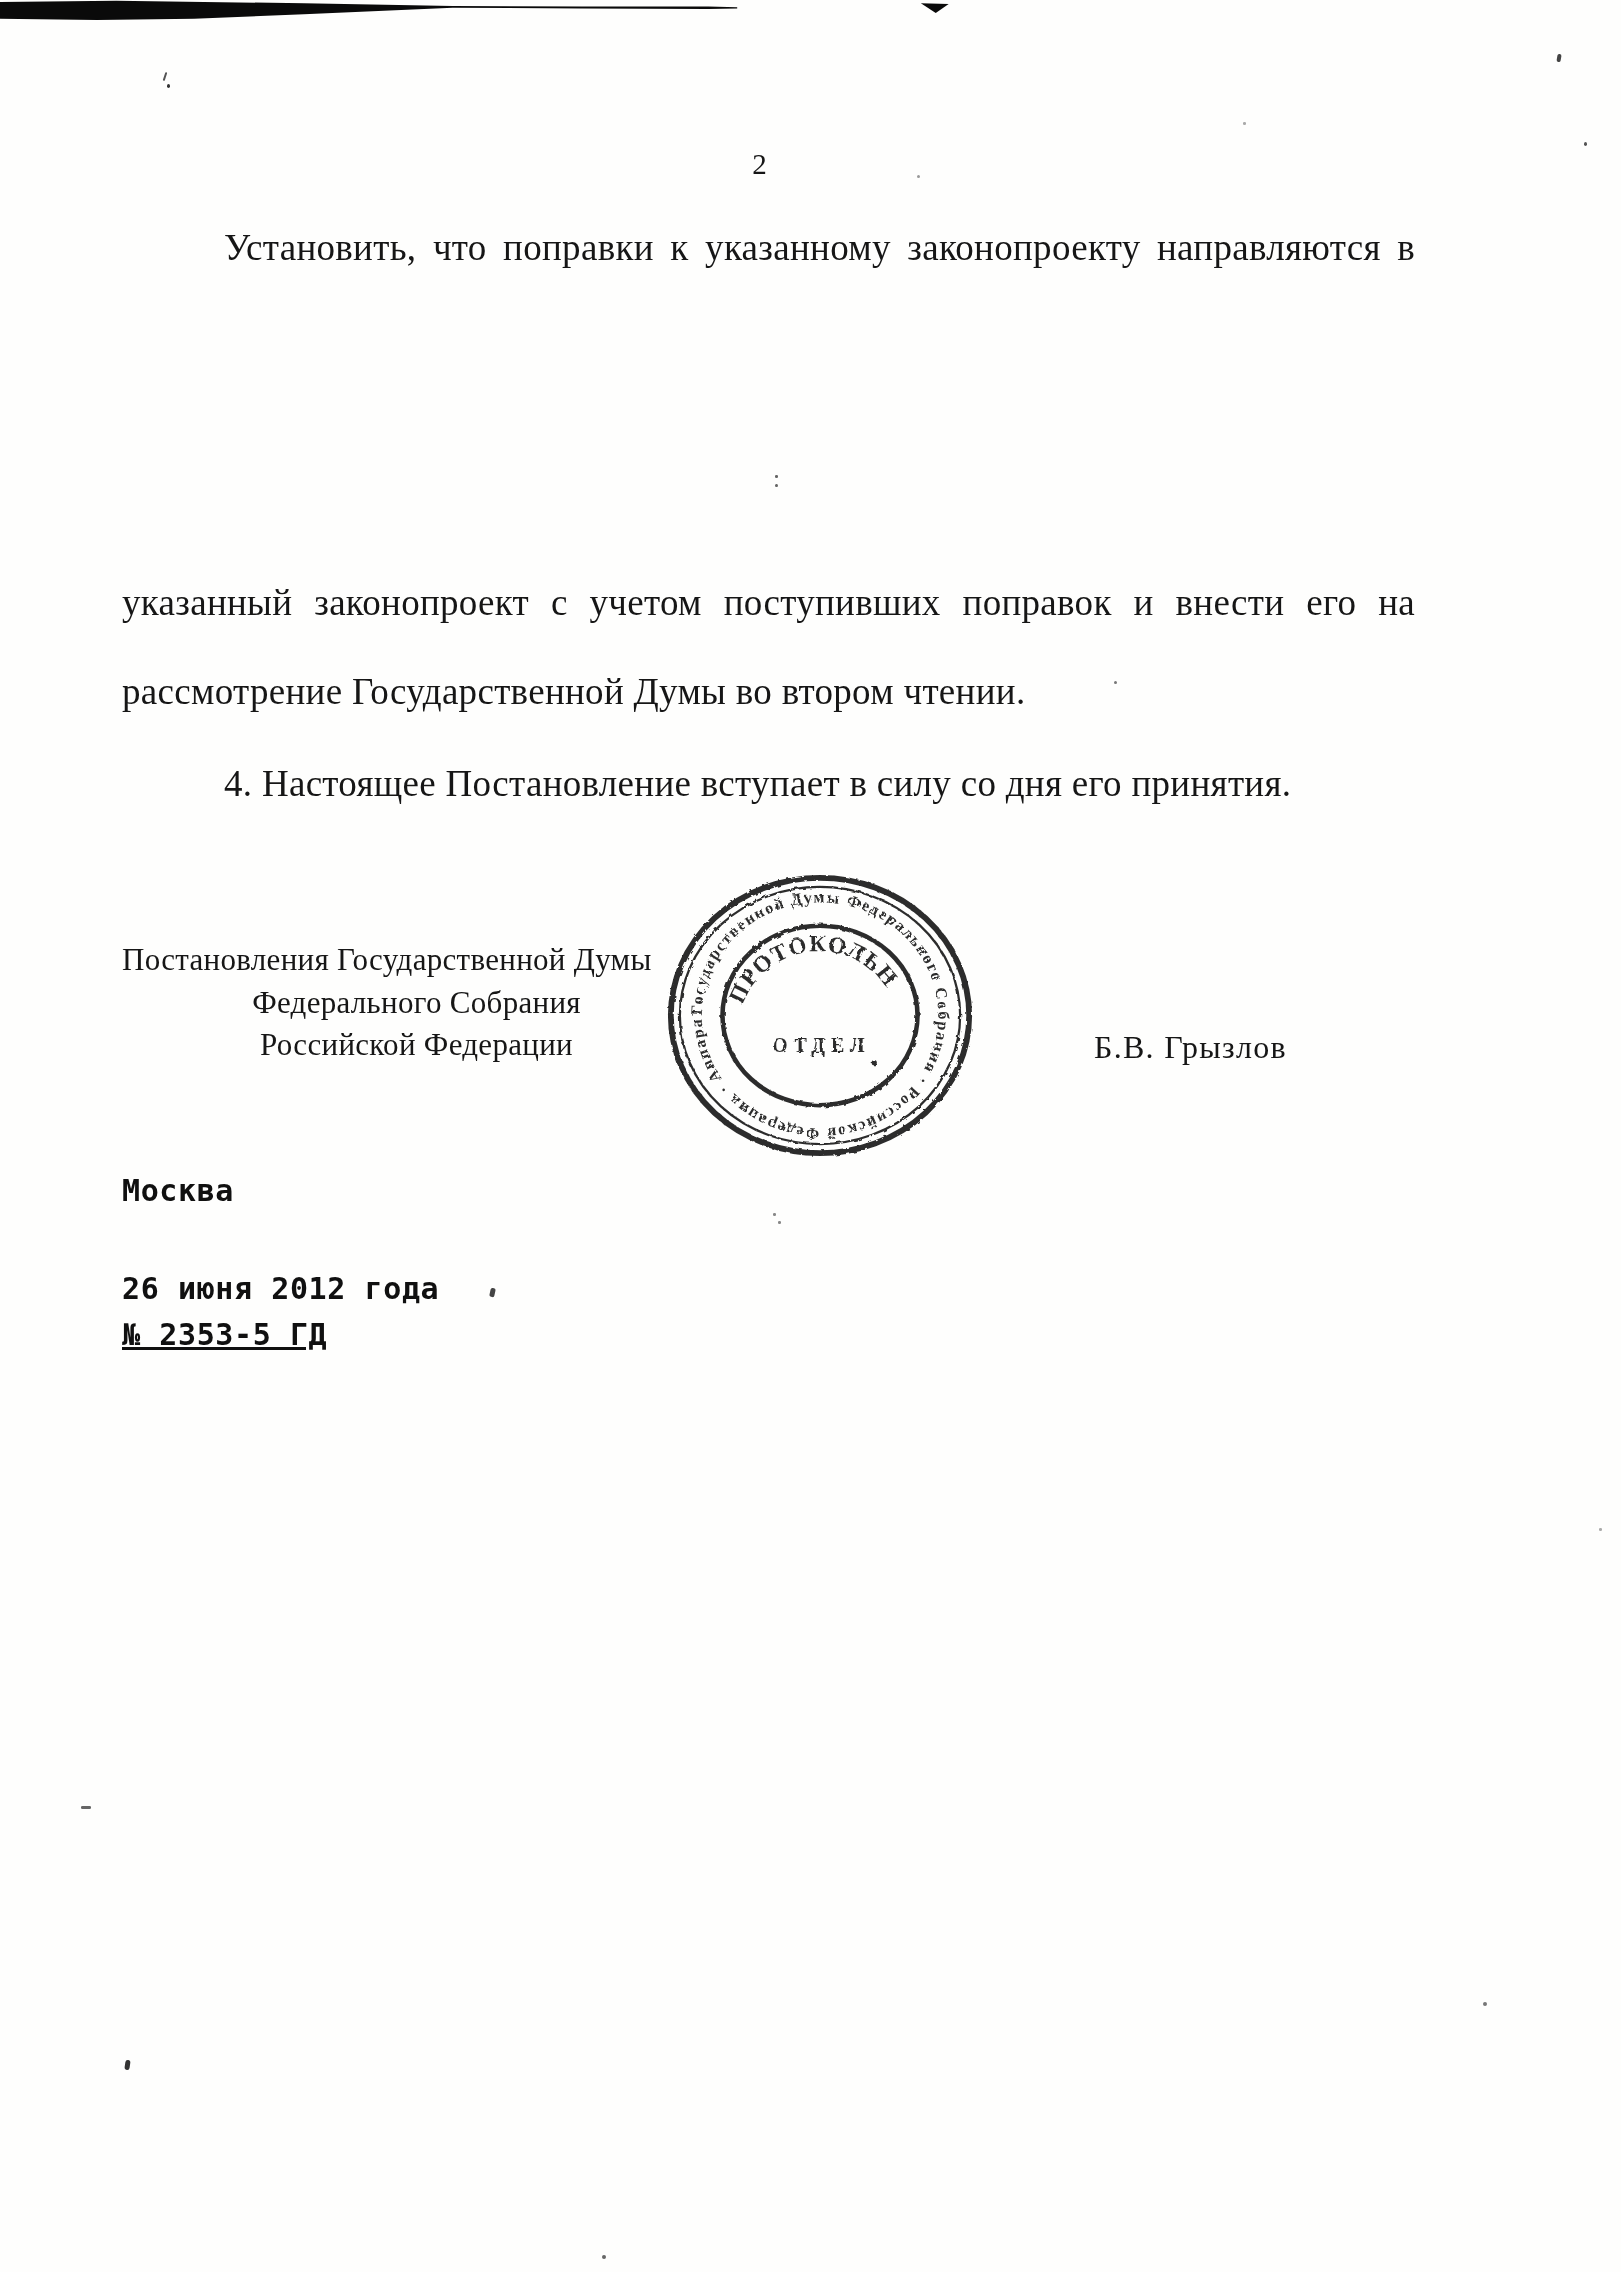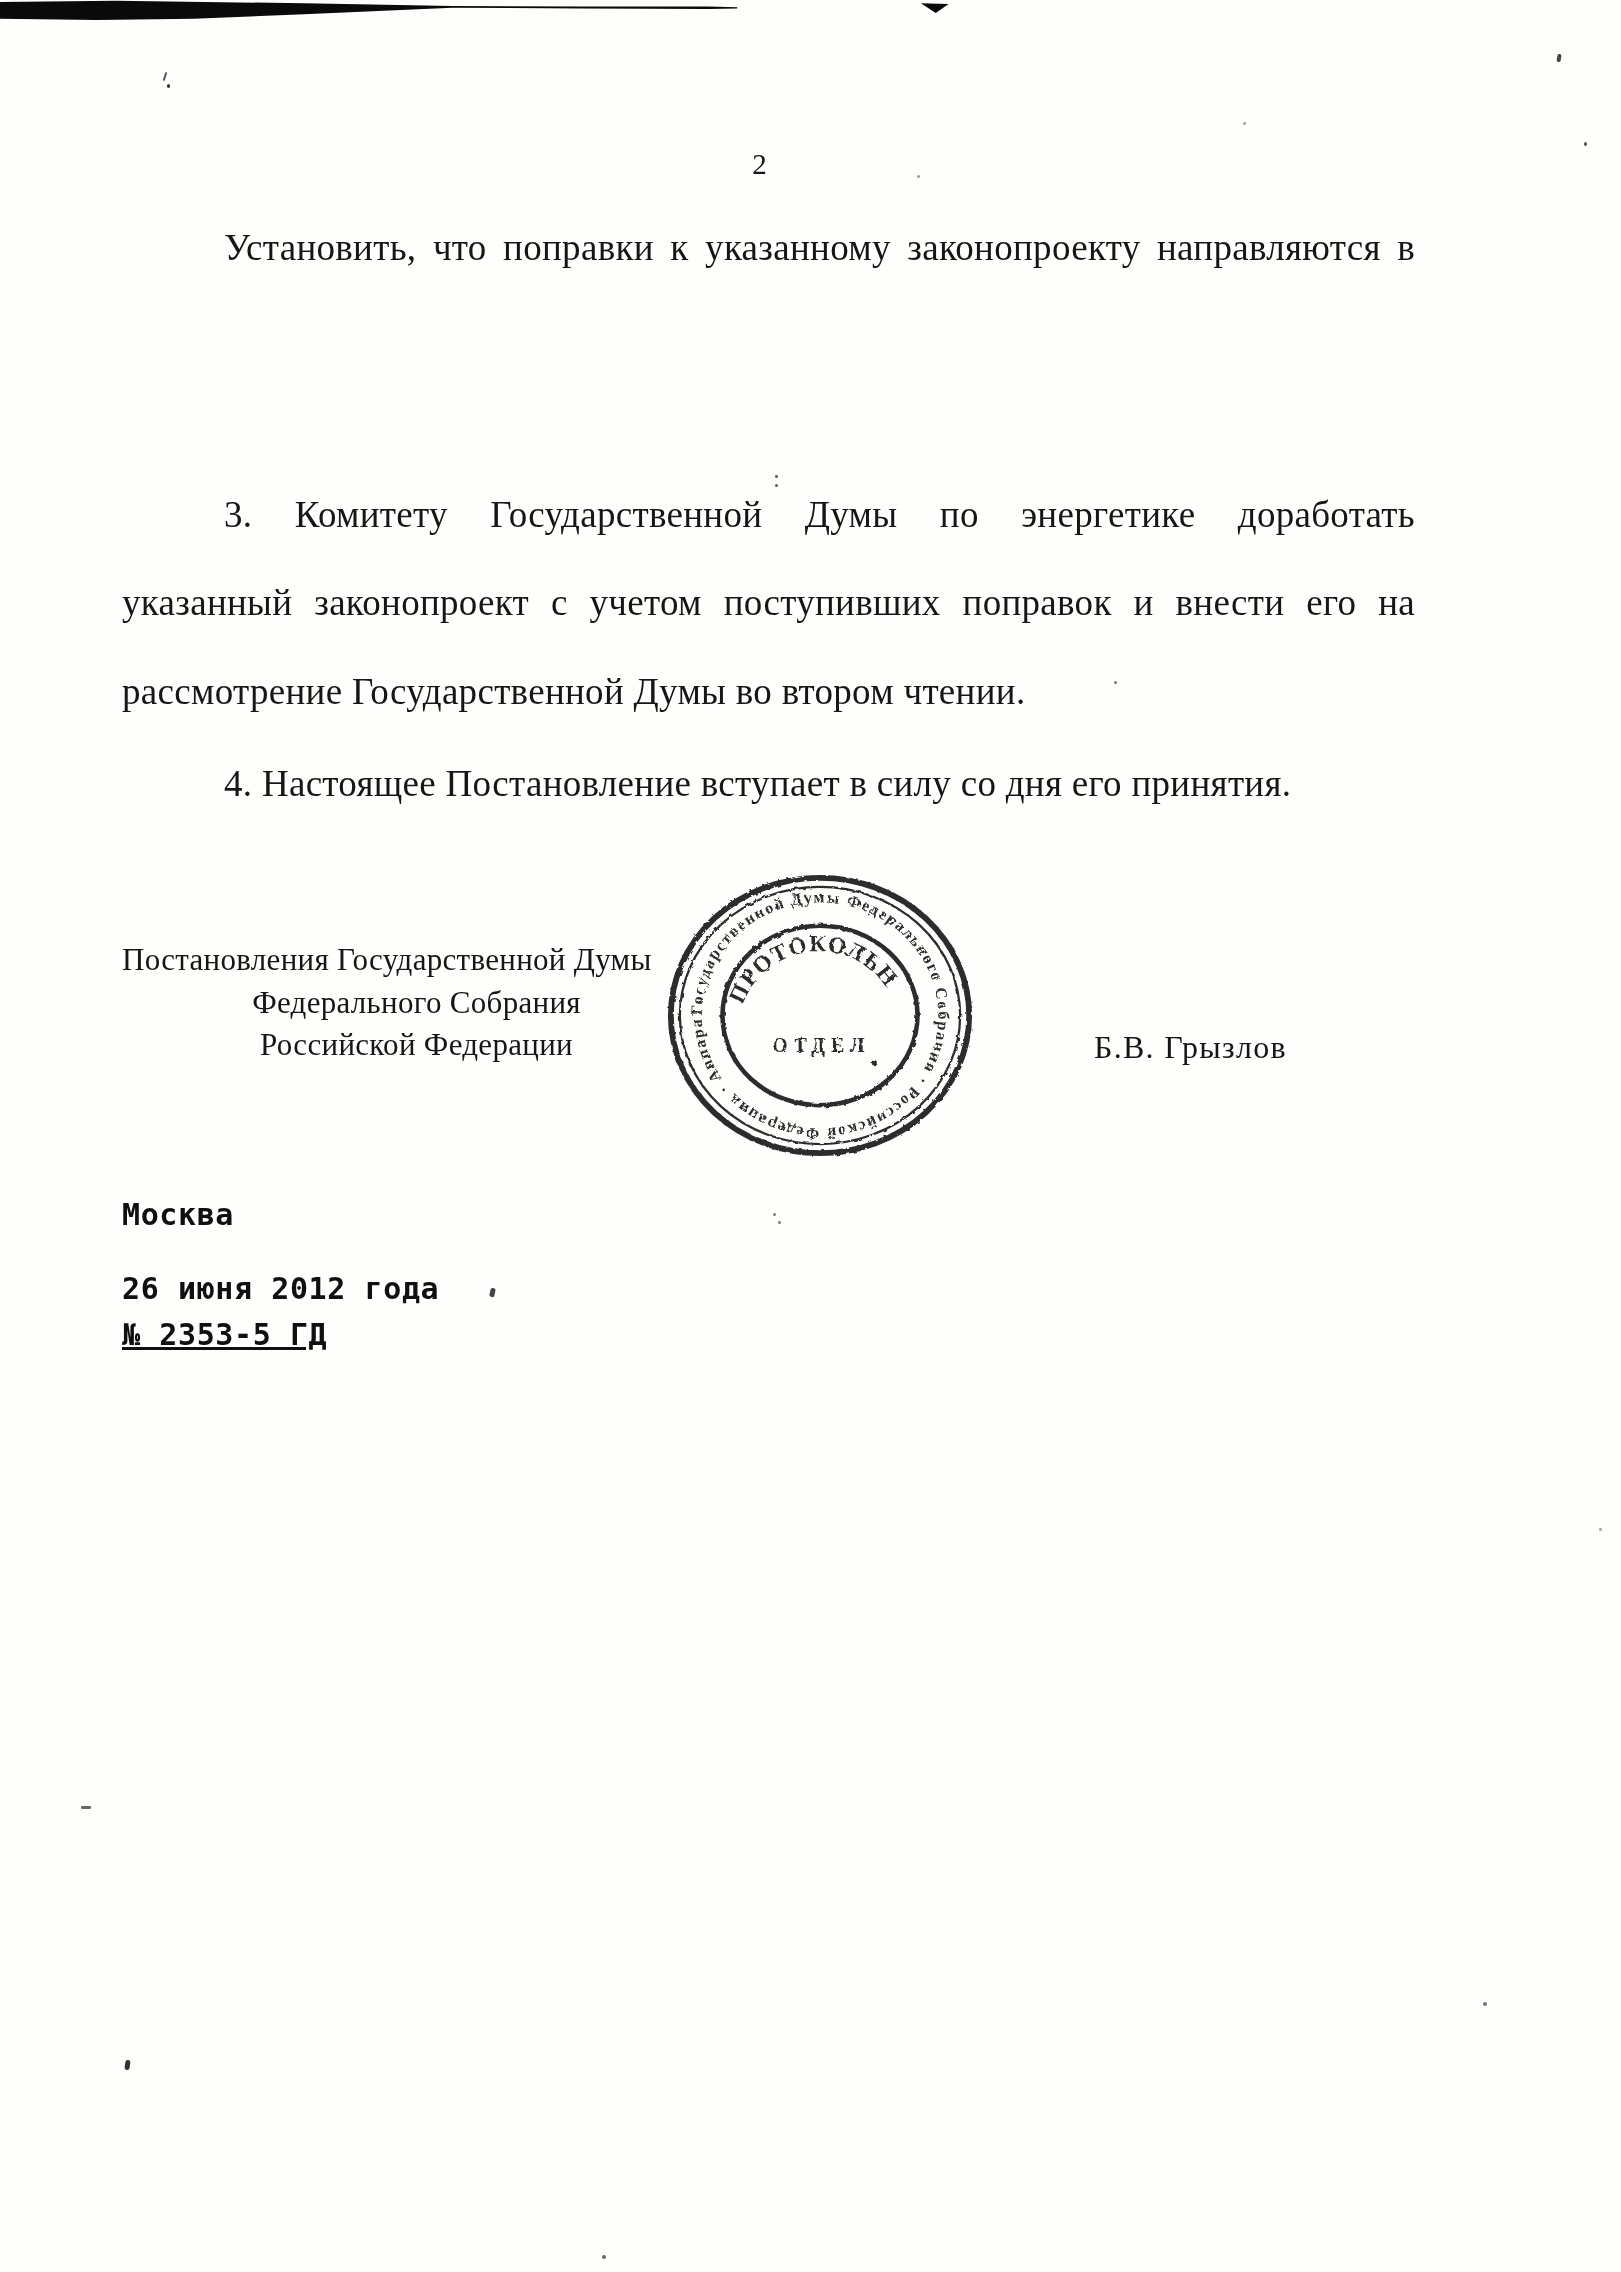--- a/index.html
+++ b/index.html
@@ -35,42 +35,41 @@
     position:absolute; left:1094px; top:1028px; width:323px;
     font-size:32px; line-height:38px; letter-spacing:1.3px;
     filter:blur(0.3px);
   }
   .footerline {
     position:absolute; left:122px; width:582px;
     font-family:"DejaVu Sans Mono", monospace; font-weight:700;
     font-size:30px; line-height:38px; letter-spacing:0.6px; color:#101010;
     filter:blur(0.2px);
   }
-  .f1 { top:1196px; } .f2 { top:1270px; } .f3 { top:1316px;text-decoration:underline; }
+  .f1 { top:1172px; } .f2 { top:1270px; } .f3 { top:1316px;text-decoration:underline; }
   .stamp {
     position:absolute; left:665px; top:872px; width:310px; height:287px;
     mix-blend-mode:multiply; opacity:0.93;
   }
   .artifact-top { position:absolute; left:0; top:0; }
   .speck { position:absolute; background:#444; border-radius:50%; }
 </style>
 </head>
 <body>
 
 <div class="page">
 
   <svg class="artifact-top" width="970" height="26" viewBox="0 0 1500 40">
     <polygon fill="#0a0a0a" points="0,3 180,1 470,5 700,9 900,10 1095,10 1140,11 1140,13 1095,14 900,13 700,12 470,22 300,29 150,31 0,29"></polygon>
     <polygon fill="#0a0a0a" points="1424,5 1467,6 1447,20"></polygon>
   </svg>
 
   <div class="pagenum">2</div>
 
   <div class="line just indent t1">Установить, что поправки к указанному законопроекту направляются в</div>
-  <div class="line just indent t4">3. Комитету Государственной Думы по энергетике доработать</div>
   <div class="line just t5">указанный законопроект с учетом поступивших поправок и внести его на</div>
   <div class="line t6">рассмотрение Государственной Думы во втором чтении.</div>
   <div class="line indent t7">4. Настоящее Постановление вступает в силу со дня его принятия.</div>
 
   <div class="sigline sig1">Постановления Государственной Думы</div>
   <div class="sigline sig3">Российской Федерации</div>
   <div class="sigline sig2">Федерального Собрания</div>
   <div class="signame">Б.В. Грызлов</div>
 
   <svg class="stamp" viewBox="-240 -222 480 444">

